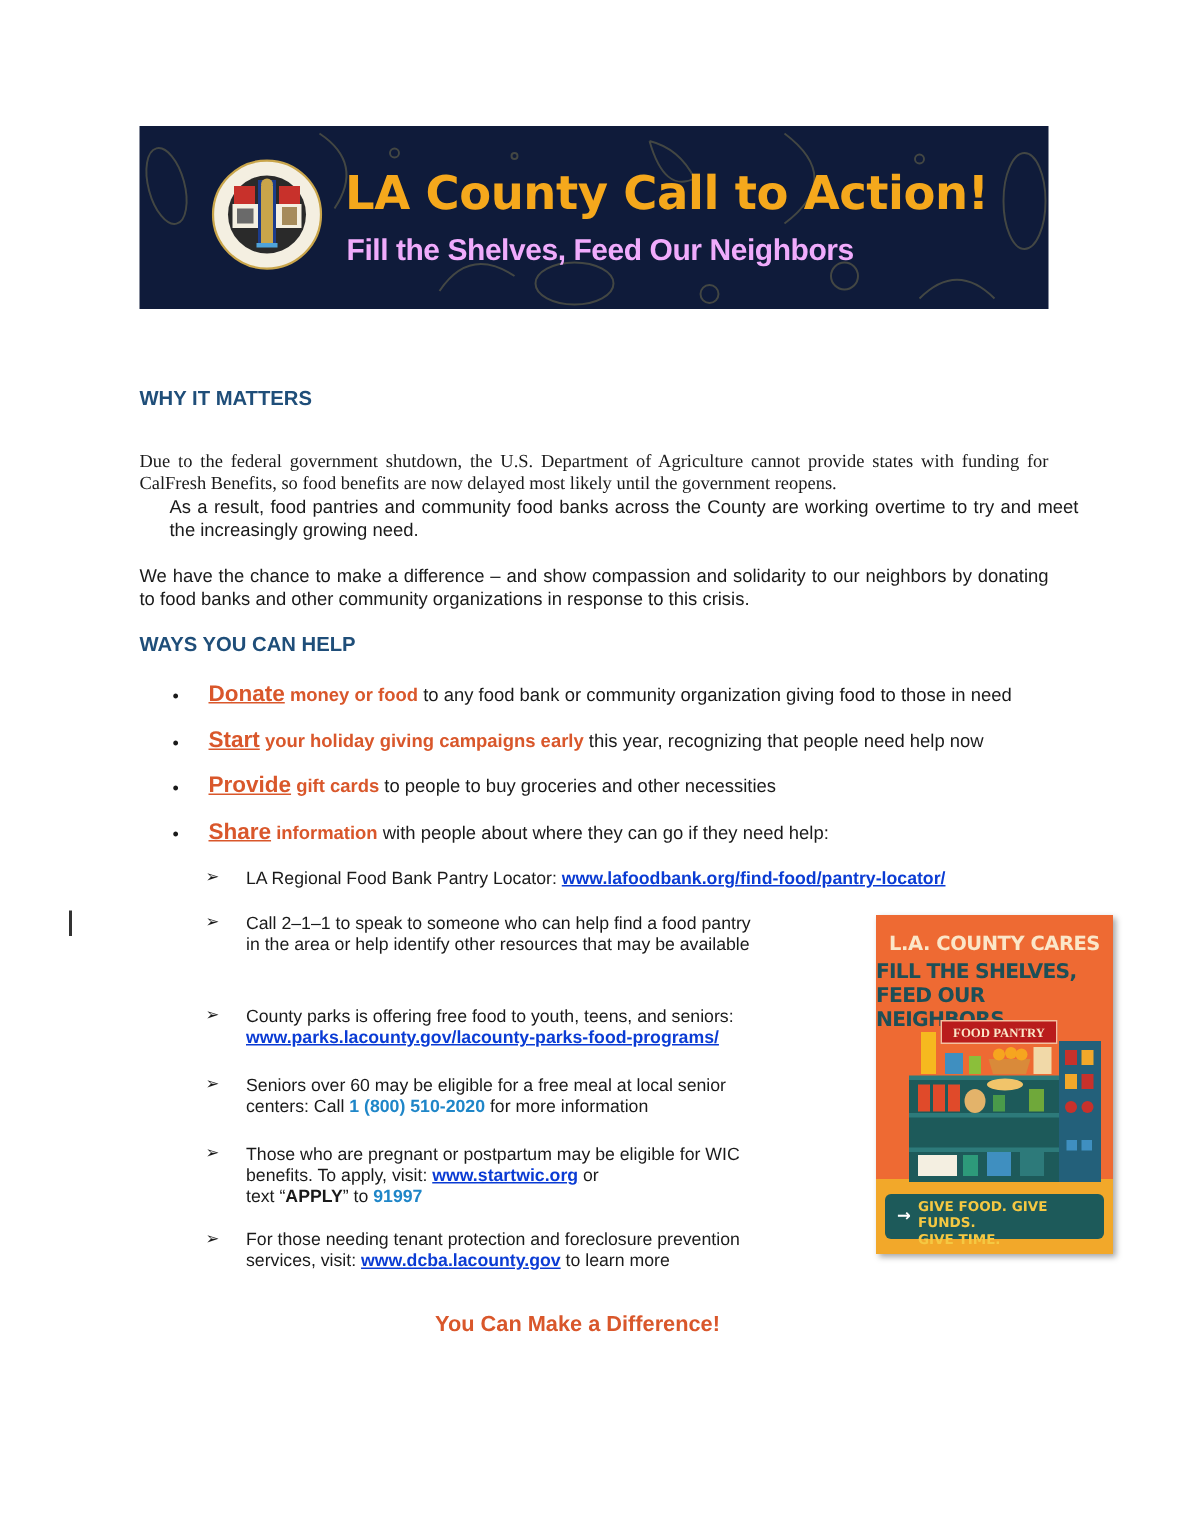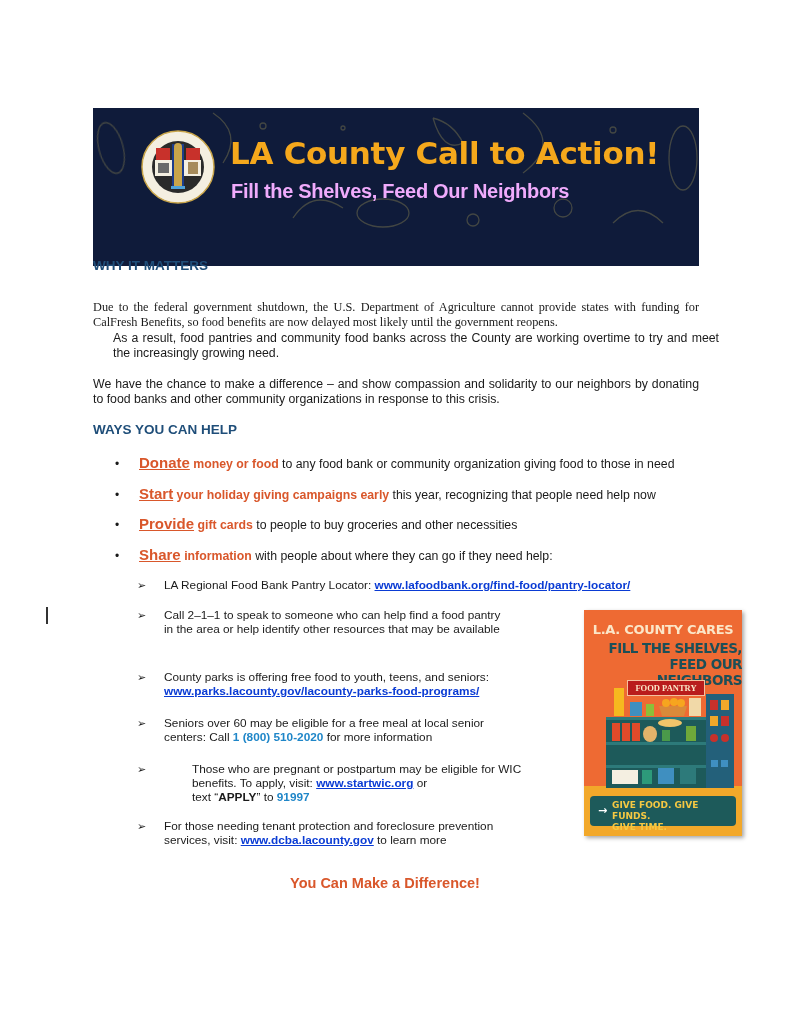--- a/index.html
+++ b/index.html
@@ -1,21 +1,21 @@
 <!DOCTYPE html>
 <html><head>
 <meta charset="utf-8">
 <style>
   html, body { margin: 0; padding: 0; }
   body {
     width: 791px; height: 1024px; background: #ffffff; position: relative; overflow: hidden;
     font-family: "Liberation Sans", sans-serif; color: #1a1a1a;
   }
   .banner {
-    position: absolute; left: 93px; top: 108px; width: 606px; height: 158px;
+    position: absolute; left: 93px; top: 84px; width: 606px; height: 122px;
     background: #0f1b3a; overflow: hidden;
   }
   .banner svg.bg { position: absolute; left: 0; top: 0; }
   .seal { position: absolute; left: 48px; top: 22px; width: 74px; height: 74px; }
   .banner-title {
     position: absolute; left: 137px; top: 27px; font-size: 31px; font-weight: bold;
     color: #f5a81c; letter-spacing: -0.3px; white-space: nowrap;
     font-family: "DejaVu Sans", sans-serif;
   }
   .banner-sub {
@@ -38,21 +38,21 @@
   .arrow { position: absolute; left: 0; top: 0; font-size: 11px; }
   .sub-text { position: absolute; left: 27px; top: 0; }
   a.link { color: #0a3bd4; font-weight: bold; text-decoration: underline; }
   .blue { color: #1f86c8; font-weight: bold; }
   .cursor { position: absolute; left: 46px; top: 607px; width: 2px; height: 17px; background: #333; }
   .poster {
     position: absolute; left: 584px; top: 610px; width: 158px; height: 226px;
     background: #ee6a33; box-shadow: 2px 2px 4px rgba(0,0,0,0.35); overflow: hidden;
   }
   .poster .p1 { position: absolute; top: 12px; left: 0; width: 100%; text-align: center; color: #fbe6c8; font-weight: bold; font-size: 13px; font-family: "DejaVu Sans", sans-serif; letter-spacing: -0.3px; }
-  .poster .p2 { position: absolute; top: 30px; left: 0; width: 100%; text-align: right; color: #1d4f57; font-weight: bold; font-size: 13.5px; line-height: 16px; font-family: "DejaVu Sans", sans-serif; letter-spacing: -0.5px; }
+  .poster .p2 { position: absolute; top: 30px; left: 0; width: 100%; text-align: left; color: #1d4f57; font-weight: bold; font-size: 13.5px; line-height: 16px; font-family: "DejaVu Sans", sans-serif; letter-spacing: -0.5px; }
   .poster .pantry { position: absolute; top: 70px; left: 43px; width: 76px; height: 14px; background: #b91c1c; color: #fbe6c8; font-size: 8.5px; font-weight: bold; text-align: center; line-height: 14px; border: 1px solid #f4c0a0; font-family: Liberation Serif, serif; }
   .poster .cta { position: absolute; left: 6px; top: 186px; width: 146px; height: 30px; background: #1d5a5a; border-radius: 4px; color: #f5c842; font-size: 9px; font-weight: bold; line-height: 11px; font-family: "DejaVu Sans", sans-serif; }
   .poster .cta .arr { position: absolute; left: 8px; top: 9px; color: #fff; font-size: 11px; }
   .poster .cta .txt { position: absolute; left: 22px; top: 4px; }
   .closing {
     position: absolute; left: 0; width: 770px; top: 875px; text-align: center;
     font-size: 14.5px; font-weight: bold; color: #d9572b;
   }
 </style>
 </head>
@@ -144,21 +144,21 @@
   <span class="sub-text" style="width:380px;"><span>County parks is offering free food to youth, teens, and seniors:</span><br><a class="link" href="#">www.parks.lacounty.gov/lacounty-parks-food-programs/</a></span>
 </div>
 
 <div class="sub-row" style="top:716px; width:400px;">
   <span class="arrow">➢</span>
   <span class="sub-text" style="width:360px;"><span>Seniors over 60 may be eligible for a free meal at local senior centers: Call </span><span class="blue">1 (800) 510-2020</span><span> for more information</span></span>
 </div>
 
 <div class="sub-row" style="top:762px; width:400px;">
   <span class="arrow">➢</span>
-  <span class="sub-text" style="width:345px;margin-left:28px;"><span>Those who are pregnant or postpartum may be eligible for WIC benefits. To apply, visit: </span><a class="link" href="#">www.startwic.org</a><span> or</span><br><span>text “</span><b>APPLY</b><span>” to </span><span class="blue">91997</span></span>
+  <span class="sub-text" style="width:345px;"><span>Those who are pregnant or postpartum may be eligible for WIC benefits. To apply, visit: </span><a class="link" href="#">www.startwic.org</a><span> or</span><br><span>text “</span><b>APPLY</b><span>” to </span><span class="blue">91997</span></span>
 </div>
 
 <div class="sub-row" style="top:819px; width:400px;">
   <span class="arrow">➢</span>
   <span class="sub-text" style="width:370px;"><span>For those needing tenant protection and foreclosure prevention services, visit: </span><a class="link" href="#">www.dcba.lacounty.gov</a><span> to learn more</span></span>
 </div>
 
 <div class="cursor"></div>
 
 <div class="poster">

